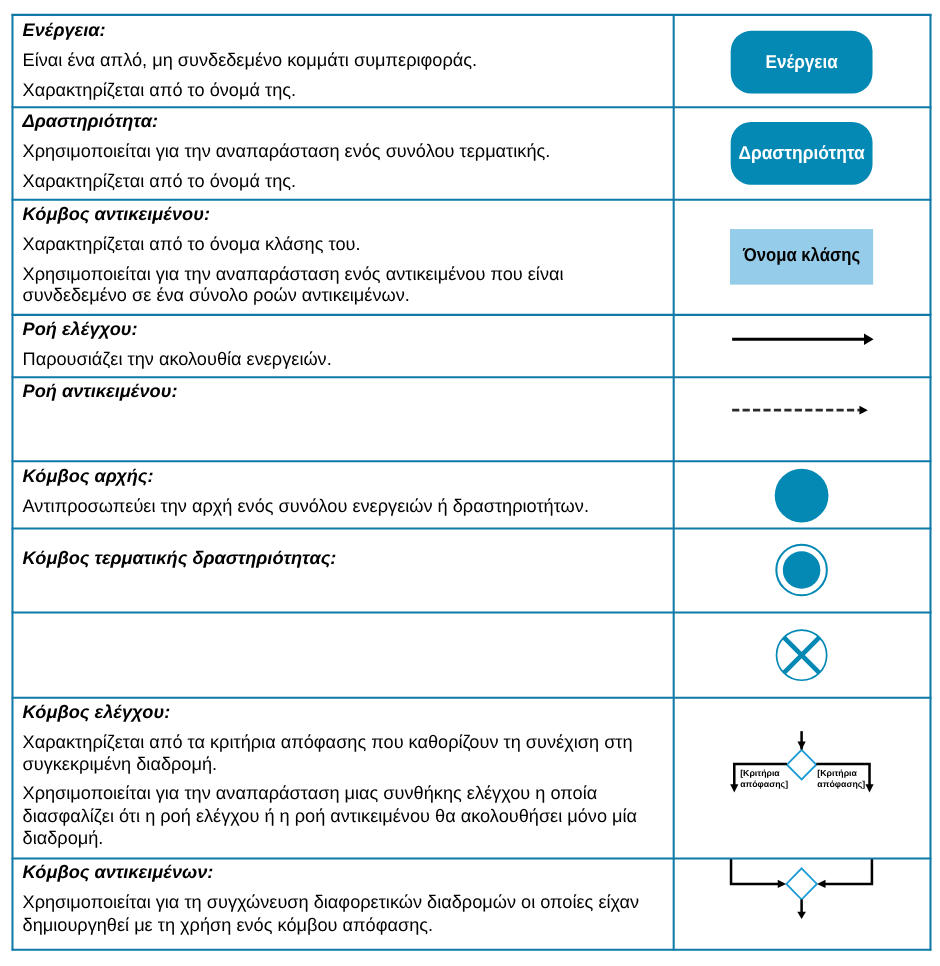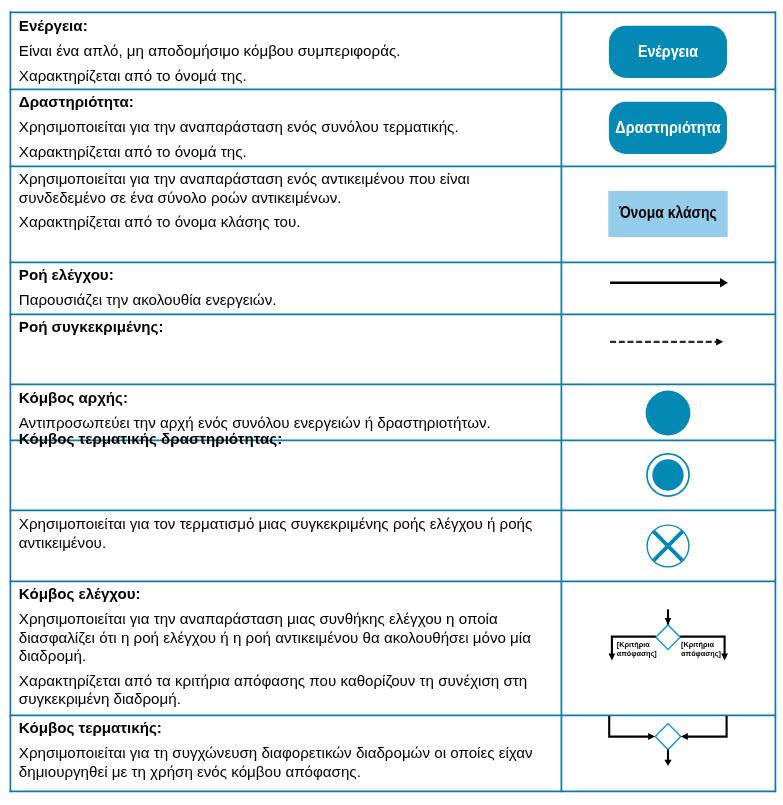--- a/index.html
+++ b/index.html
@@ -1,21 +1,21 @@
 <!DOCTYPE html>
 <html><head>
 <meta charset="utf-8">
 <title>UML Activity Diagram Notation</title>
 <style>
   html,body{margin:0;padding:0;background:#ffffff;}
   body{width:783px;height:805px;position:relative;overflow:hidden;
        font-family:"Liberation Sans",sans-serif;}
   #grid{position:absolute;left:0;top:0;width:783px;height:805px;}
   .cell-text{position:absolute;left:18.8px;width:533px;}
-  .title{font-weight:bold;font-size:15.15px;color:#000000;line-height:18.6px;margin:0 0 6.4px 0;}
+  .title{font-weight:bold;font-size:15.15px;color:#000000;line-height:18.6px;margin:0 0 6.4px 0;font-style:italic;}
   .para{font-size:15.15px;color:#000000;line-height:18.6px;margin:0 0 5.8px 0;}
   svg{display:block;}
   .symlayer{position:absolute;overflow:visible;}
 </style>
 </head>
 <body>
 
 <svg id="grid" viewBox="0 0 783 805">
 <line x1="9.62" y1="12.40" x2="776.17" y2="12.40" stroke="#0f7aa8" stroke-width="1.7"></line>
 <line x1="9.62" y1="89.40" x2="776.17" y2="89.40" stroke="#0f7aa8" stroke-width="1.7"></line>
@@ -30,95 +30,95 @@
 <line x1="9.62" y1="791.40" x2="776.17" y2="791.40" stroke="#0f7aa8" stroke-width="1.7"></line>
 <line x1="10.40" y1="11.62" x2="10.40" y2="792.17" stroke="#0f7aa8" stroke-width="1.7"></line>
 <line x1="561.40" y1="11.62" x2="561.40" y2="792.17" stroke="#0f7aa8" stroke-width="1.7"></line>
 <line x1="775.40" y1="11.62" x2="775.40" y2="792.17" stroke="#0f7aa8" stroke-width="1.7"></line>
 </svg>
 
 <div class="cell-text" style="top:17.3px">
 
   <div class="title">Ενέργεια:</div>
 
-  <div class="para">Είναι ένα απλό, μη αποδομήσιμο κόμβου συμπεριφοράς.</div>
+  <div class="para">Είναι ένα απλό, μη συνδεδεμένο κομμάτι συμπεριφοράς.</div>
 
   <div class="para">Χαρακτηρίζεται από το όνομά της.</div>
 
 </div>
 
 <div class="cell-text" style="top:93.4px">
 
   <div class="title">Δραστηριότητα:</div>
 
   <div class="para">Χρησιμοποιείται για την αναπαράσταση ενός συνόλου τερματικής.</div>
 
   <div class="para">Χαρακτηρίζεται από το όνομά της.</div>
 
 </div>
 
 <div class="cell-text" style="top:170.3px">
 
+  <div class="title">Κόμβος αντικειμένου:</div>
+
+  <div class="para">Χαρακτηρίζεται από το όνομα κλάσης του.</div>
 
   <div class="para">Χρησιμοποιείται για την αναπαράσταση ενός αντικειμένου που είναι συνδεδεμένο σε ένα σύνολο ροών αντικειμένων.</div>
-
-  <div class="para">Χαρακτηρίζεται από το όνομα κλάσης του.</div>
 
 </div>
 
 <div class="cell-text" style="top:266.4px">
 
   <div class="title">Ροή ελέγχου:</div>
 
   <div class="para">Παρουσιάζει την ακολουθία ενεργειών.</div>
 
 </div>
 
 <div class="cell-text" style="top:318.3px">
 
-  <div class="title">Ροή συγκεκριμένης:</div>
+  <div class="title">Ροή αντικειμένου:</div>
 
 
 </div>
 
 <div class="cell-text" style="top:389.4px">
 
   <div class="title">Κόμβος αρχής:</div>
 
   <div class="para">Αντιπροσωπεύει την αρχή ενός συνόλου ενεργειών ή δραστηριοτήτων.</div>
 
 </div>
 
-<div class="cell-text" style="top:430px">
+<div class="cell-text" style="top:457px">
 
   <div class="title">Κόμβος τερματικής δραστηριότητας:</div>
 
 
 </div>
 
 <div class="cell-text" style="top:515.4px">
 
 
-  <div class="para">Χρησιμοποιείται για τον τερματισμό μιας συγκεκριμένης ροής ελέγχου ή ροής αντικειμένου.</div>
 
 </div>
 
 <div class="cell-text" style="top:585.3px">
 
   <div class="title">Κόμβος ελέγχου:</div>
 
+  <div class="para">Χαρακτηρίζεται από τα κριτήρια απόφασης που καθορίζουν τη συνέχιση στη συγκεκριμένη διαδρομή.</div>
+
   <div class="para">Χρησιμοποιείται για την αναπαράσταση μιας συνθήκης ελέγχου η οποία διασφαλίζει ότι η ροή ελέγχου ή η ροή αντικειμένου θα ακολουθήσει μόνο μία διαδρομή.</div>
-
-  <div class="para">Χαρακτηρίζεται από τα κριτήρια απόφασης που καθορίζουν τη συνέχιση στη συγκεκριμένη διαδρομή.</div>
 
 </div>
 
 <div class="cell-text" style="top:719.3px">
 
-  <div class="title">Κόμβος τερματικής:</div>
+  <div class="title">Κόμβος αντικειμένων:</div>
 
   <div class="para">Χρησιμοποιείται για τη συγχώνευση διαφορετικών διαδρομών οι οποίες είχαν δημιουργηθεί με τη χρήση ενός κόμβου απόφασης.</div>
 
 </div>
 
 <svg class="symlayer" style="left:561.0px;top:24.7px;width:214px;height:54px" viewBox="0 0 214 54">
 <rect x="47.90" y="0.7" width="118.2" height="52.2" rx="17" ry="17" fill="#0488b4"></rect>
 <text x="107.0" y="31.6" text-anchor="middle" textLength="60.2" lengthAdjust="spacingAndGlyphs" font-size="15.6" font-weight="bold" fill="#ffffff">Ενέργεια</text>
 </svg>
 

